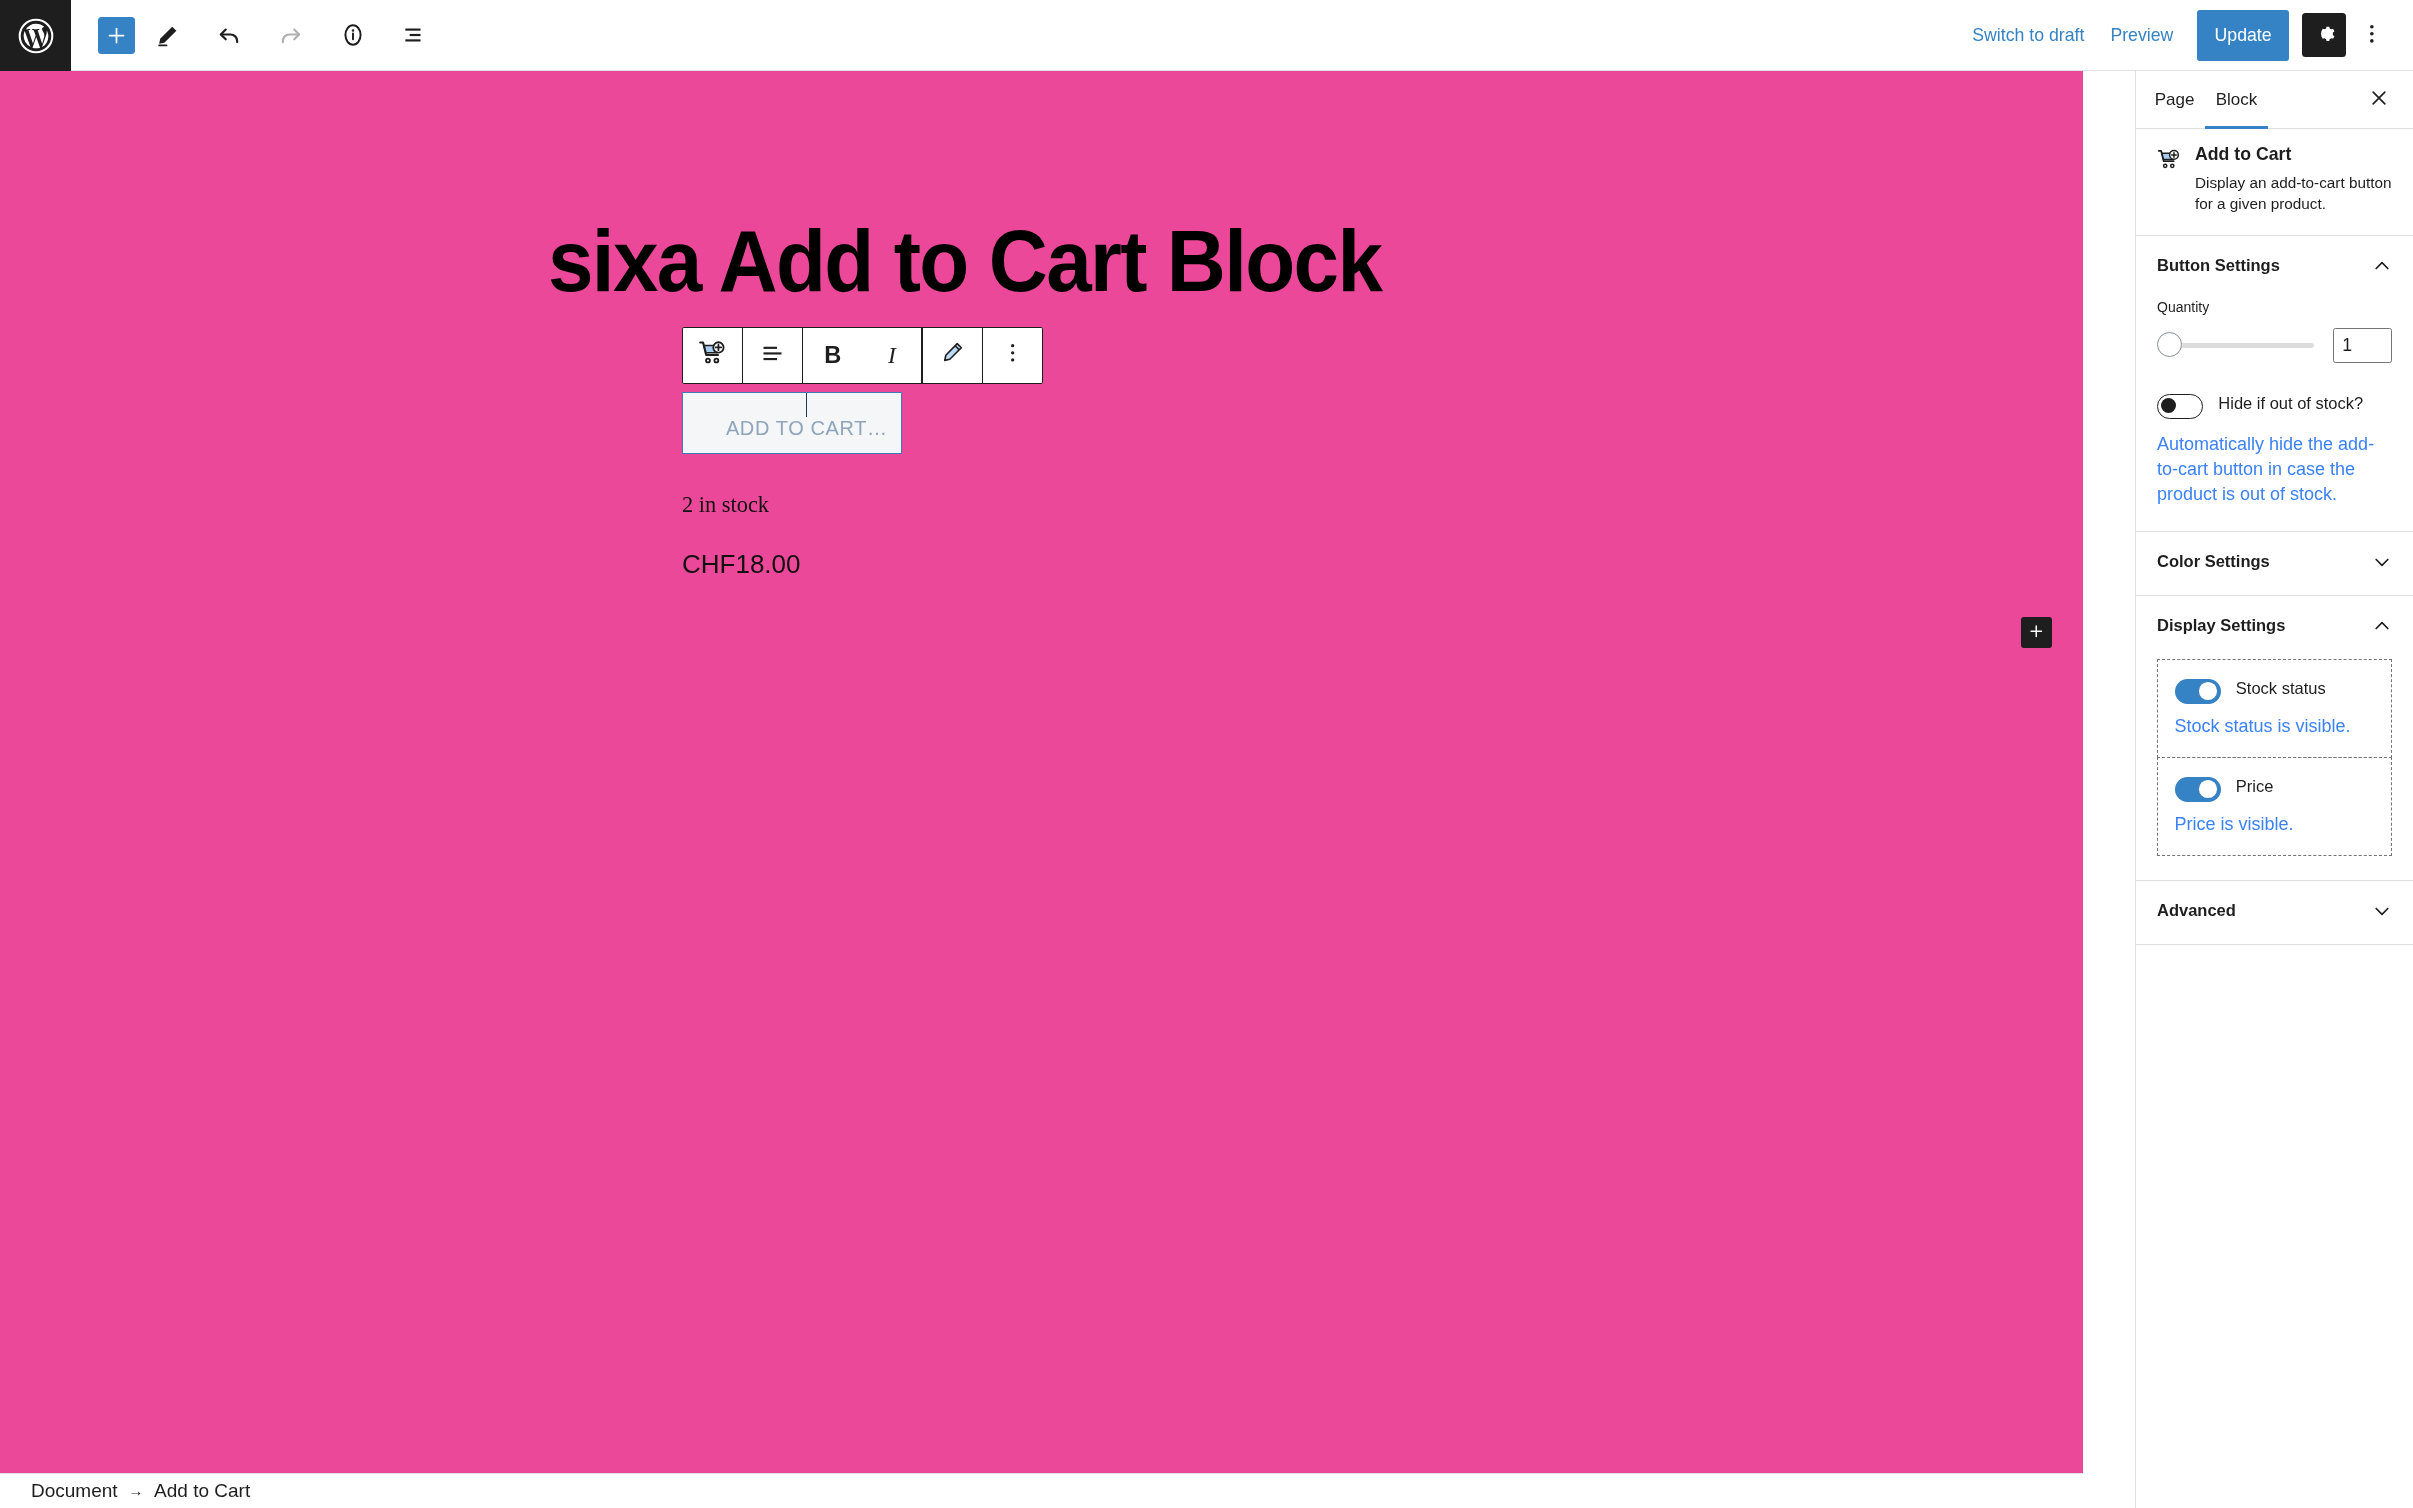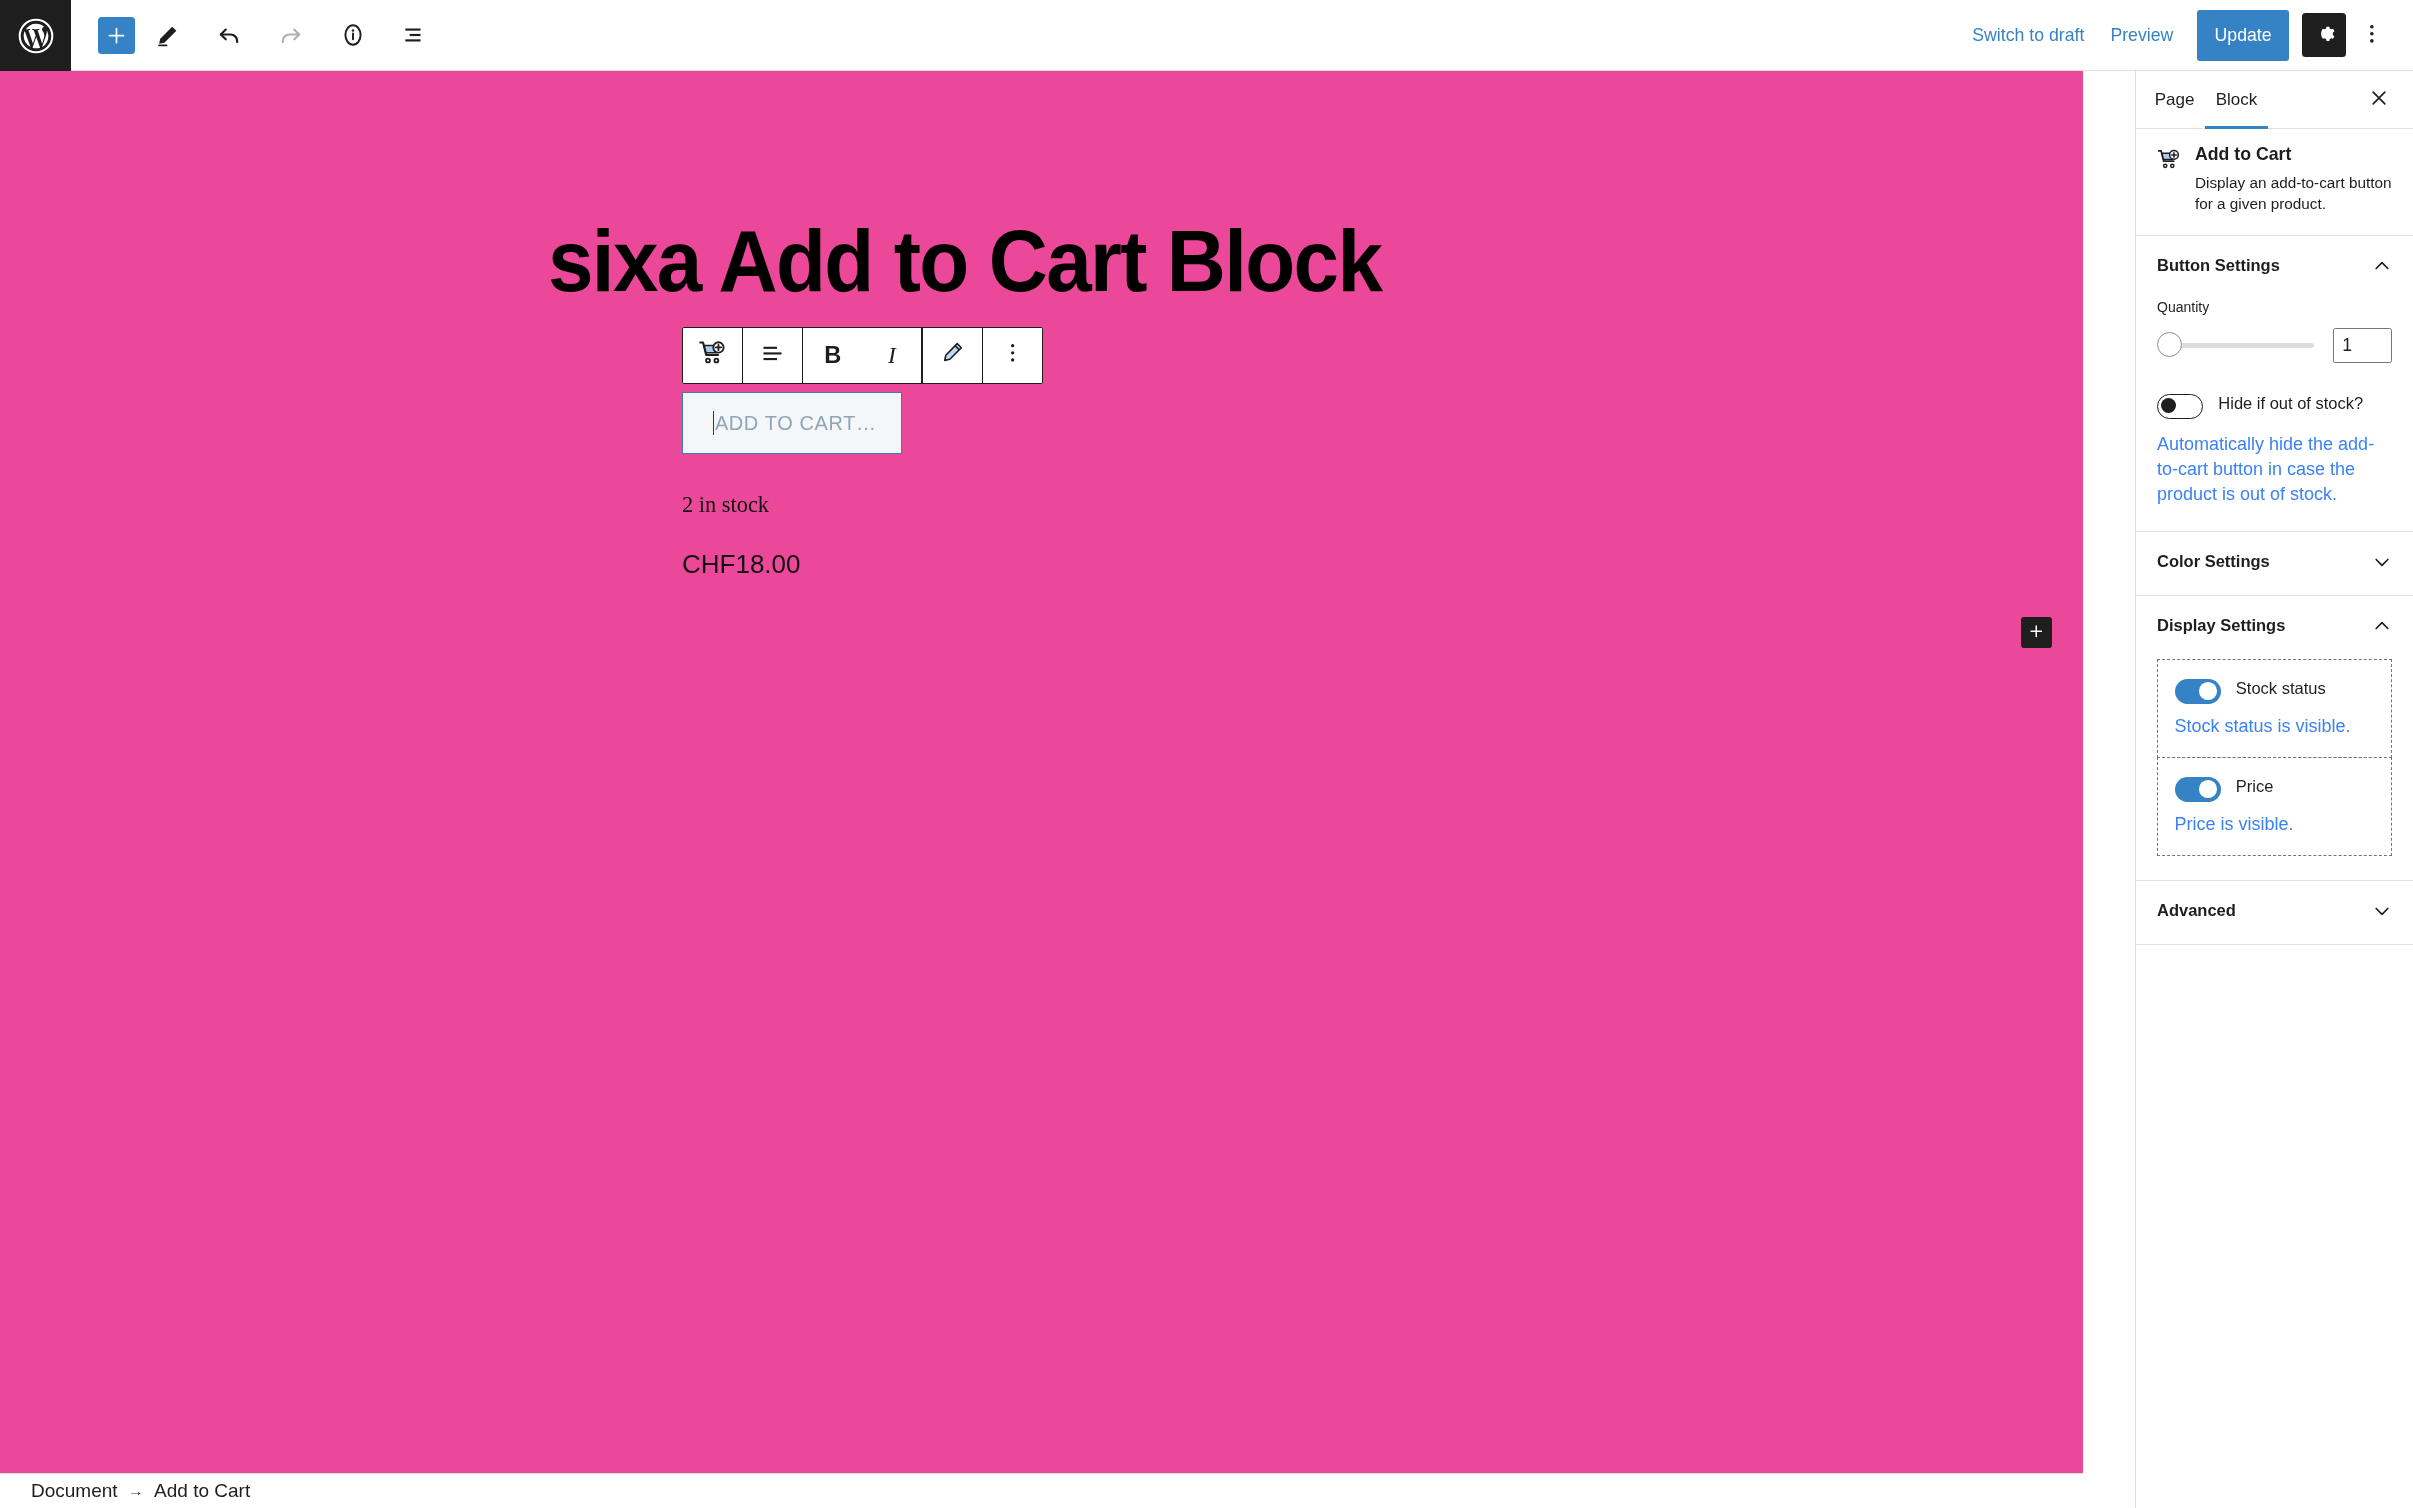--- a/index.html
+++ b/index.html
@@ -124,20 +124,21 @@
   
   .atc-button {
     position: absolute;
     left: 682px; top: 321px;
     width: 220px; height: 62px;
     background: #f4f6f7;
     border: 1.8px solid #3d7ab5;
     display: flex; align-items: center;
     padding-left: 29.5px;
     cursor: text;
+    flex-direction: column;
   }
   .atc-caret {
     width: 1.8px; height: 23.6px; background: #1e3a5f;
     margin-right: 0.6px;
   }
   .atc-placeholder {
     font-family: "Liberation Sans", sans-serif;
     font-size: 20px;
     letter-spacing: 0.6px;
     color: #8fa5bb;

